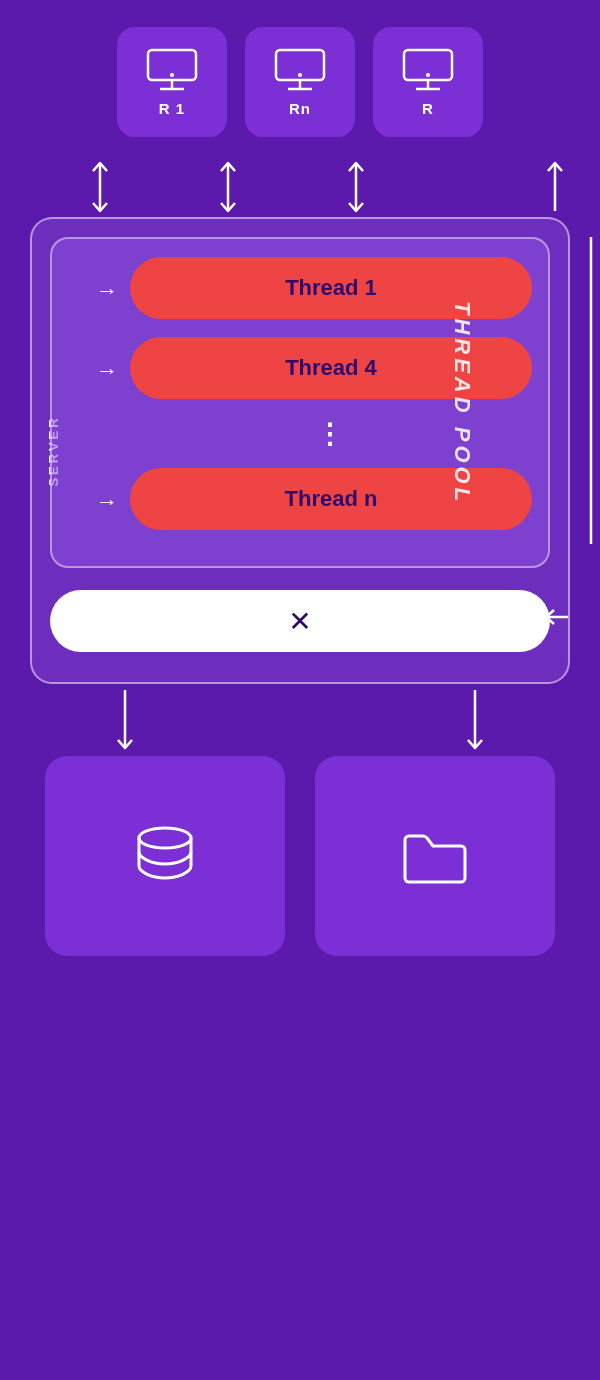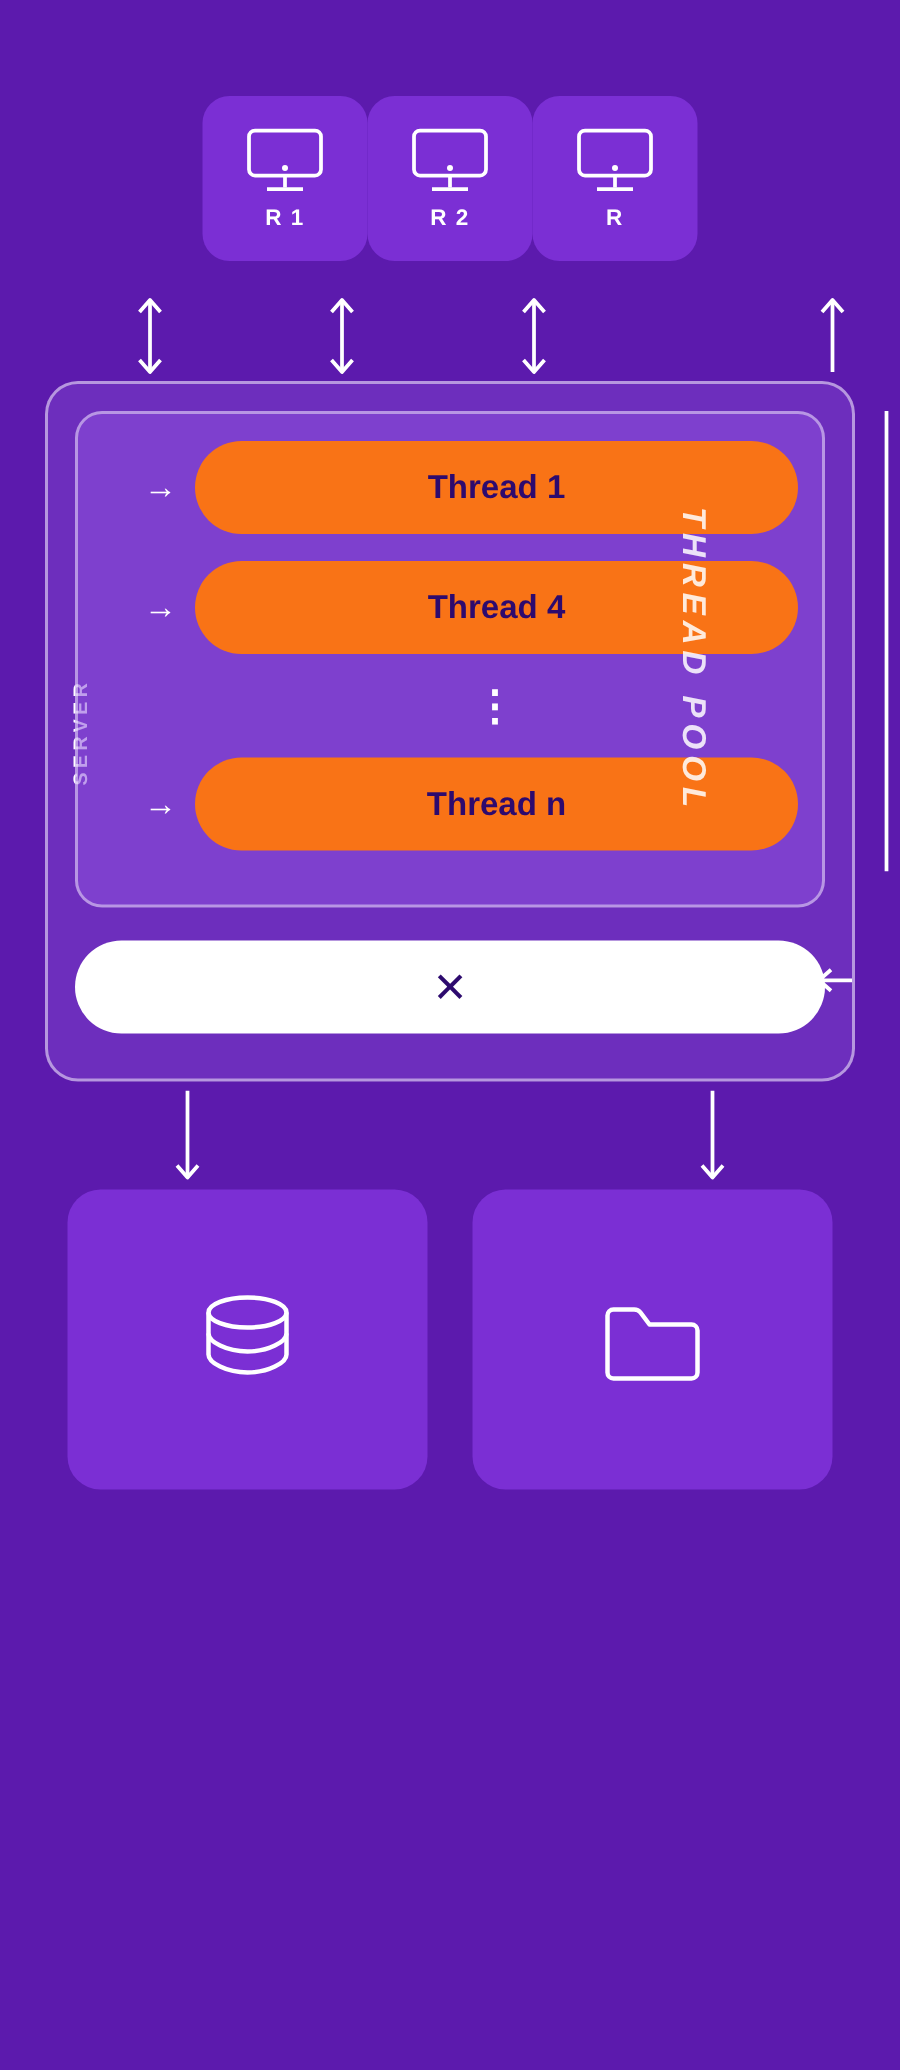--- a/index.html
+++ b/index.html
@@ -12,21 +12,22 @@
       flex-direction: column;
       align-items: center;
       font-family: 'Arial', sans-serif;
       overflow: hidden;
     }
 
     .top-section {
       width: 100%;
       display: flex;
       justify-content: center;
-      padding: 64px 30px 20px 30px;
+      gap: 18px;
+      padding: 27px 30px 20px 30px;
     }
 
     .computer-card {
       background: #7b2fd4;
       border-radius: 18px;
       width: 110px;
       height: 110px;
       display: flex;
       flex-direction: column;
       align-items: center;
@@ -108,21 +109,21 @@
     }
 
     .arrow-right {
       color: white;
       font-size: 22px;
       flex-shrink: 0;
       margin-left: 4px;
     }
 
     .thread-pill {
-      background: #f97316;
+      background: #ef4444;
       border-radius: 50px;
       height: 62px;
       flex: 1;
       display: flex;
       align-items: center;
       justify-content: center;
     }
 
     .thread-pill span {
       font-size: 22px;
@@ -193,21 +194,21 @@
     </svg>
     <span class="computer-label">R 1</span>
   </div>
   <div class="computer-card">
     <svg viewBox="0 0 54 44" fill="none" xmlns="http://www.w3.org/2000/svg">
       <rect x="3" y="2" width="48" height="30" rx="4" stroke="white" stroke-width="2.5" fill="none"></rect>
       <line x1="27" y1="32" x2="27" y2="40" stroke="white" stroke-width="2.5"></line>
       <line x1="15" y1="41" x2="39" y2="41" stroke="white" stroke-width="2.5"></line>
       <circle cx="27" cy="27" r="2" fill="white"></circle>
     </svg>
-    <span class="computer-label">R 2</span>
+    <span class="computer-label">Rn</span>
   </div>
   <div class="computer-card">
     <svg viewBox="0 0 54 44" fill="none" xmlns="http://www.w3.org/2000/svg">
       <rect x="3" y="2" width="48" height="30" rx="4" stroke="white" stroke-width="2.5" fill="none"></rect>
       <line x1="27" y1="32" x2="27" y2="40" stroke="white" stroke-width="2.5"></line>
       <line x1="15" y1="41" x2="39" y2="41" stroke="white" stroke-width="2.5"></line>
       <circle cx="27" cy="27" r="2" fill="white"></circle>
     </svg>
     <span class="computer-label">R</span>
   </div>

